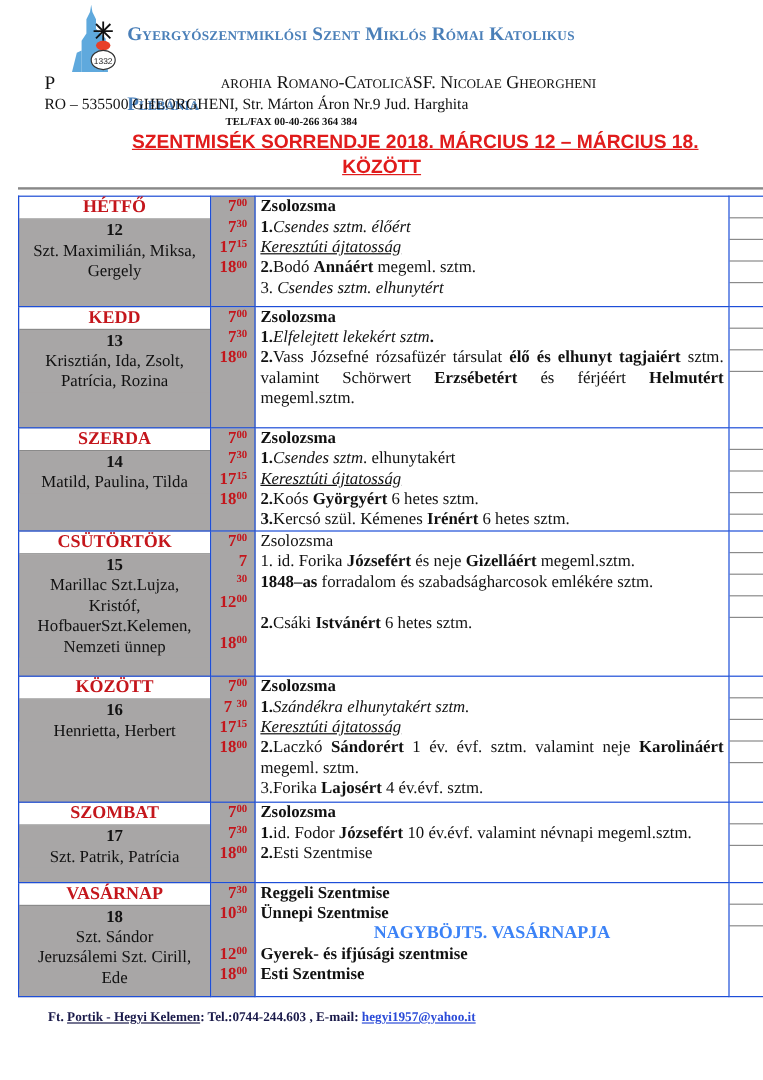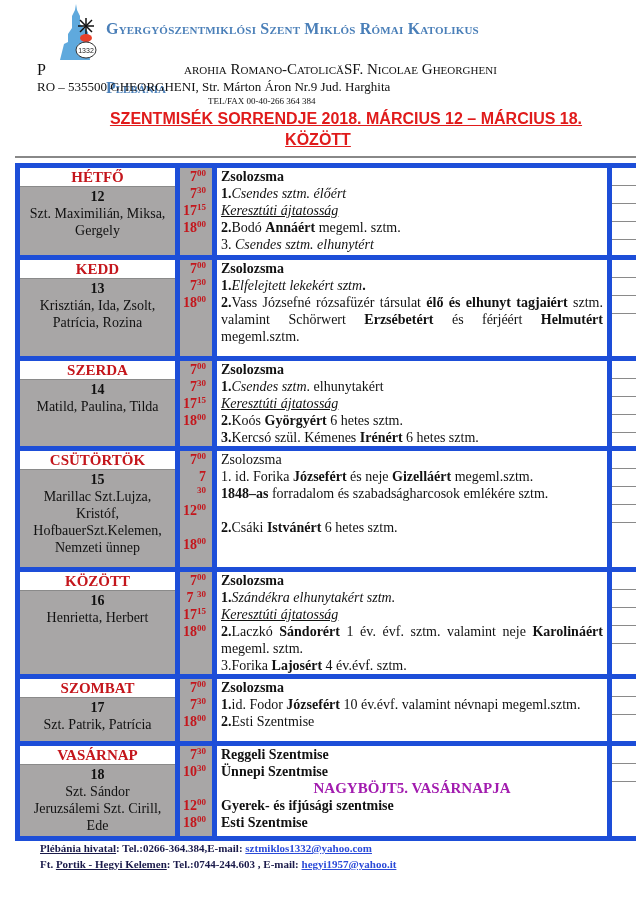--- a/index.html
+++ b/index.html
@@ -6,46 +6,46 @@
   body { width:636px; height:900px; background:#fff; position:relative; overflow:hidden;
          font-family:"Liberation Serif","DejaVu Serif",serif; color:#111; }
   .abs { position:absolute; }
   
   #logo { left:58px; top:4px; width:44px; height:58px; }
   .org1 { left:106px; top:20px; font-size:16px; font-weight:bold; color:#4a7fb8; font-variant:small-caps; letter-spacing:0.2px; white-space:nowrap; }
   .org2 { left:106px; top:39px; font-size:16px; font-weight:bold; color:#4a7fb8; font-variant:small-caps; white-space:nowrap;margin-top:40px; }
   .p-letter { left:37px; top:61px; font-size:16px; }
   .ro-name { left:184px; top:61px; font-size:15px; font-variant:small-caps; white-space:nowrap; }
   .addr { left:37px; top:79px; font-size:13px; white-space:nowrap; }
-  .tel { left:208px; top:96px; font-size:9px; white-space:nowrap; }
+  .tel { left:188px; top:96px; font-size:9px; white-space:nowrap;font-weight:bold; }
   .title1 { left:0; width:636px; top:110px; text-align:center; font-family:"Liberation Sans","DejaVu Sans",sans-serif; font-weight:bold; font-size:16px; color:#e01b1b; text-decoration:underline; white-space:nowrap;margin-left:28px; }
   .title2 { left:0; width:636px; top:131px; text-align:center; font-family:"Liberation Sans","DejaVu Sans",sans-serif; font-weight:bold; font-size:16px; color:#e01b1b; text-decoration:underline; }
   .toprule { left:15px; top:156px; width:621px; height:2px; background:#888; }
 
   
   #sched { position:absolute; left:15px; top:163px; border-collapse:collapse; width:645px; table-layout:fixed; }
-  #sched td { border:5px solid #1d4ed8; vertical-align:top; padding:0;margin-top:24px; }
+  #sched td { border:1px solid #1d4ed8; vertical-align:top; padding:0;margin-top:24px; }
   .col-day { width:160px; }
   .col-time { width:37px; }
   .col-desc { width:395px; }
   .col-extra { width:53px; }
   .day-name { background:#fff; color:#c4161c; font-weight:bold; font-size:15px; text-align:center; height:18px; line-height:18px; border-bottom:1px solid #8a8a8a; }
   .day-info { background:#a8a6a6; text-align:center; font-size:14px; line-height:17px; padding-top:1px; }
   .day-info .num { font-weight:bold; }
   .daycell { background:#a8a6a6; }
   .timecell { background:#a8a6a6; text-align:right; padding-right:3px !important; }
   .t { color:#c4161c; font-weight:bold; font-size:14px; line-height:17px; height:17px; display:block; padding-right:3px; }
   .t sup { font-size:9px; vertical-align:top; line-height:9px; position:relative; top:1px; }
   .desc { font-size:14px; line-height:17px; padding:0 4px !important; }
   .desc .line { display:block; }
   .desc .just { text-align:justify; }
   .u { text-decoration:underline; font-style:italic; }
   .i { font-style:italic; }
   .b { font-weight:bold; }
-  .center-red { color:#a21caf; font-weight:bold; text-align:center; display:block; font-size:15px; }
+  .center-red { color:#3b82f6; font-weight:bold; text-align:center; display:block; font-size:15px; }
   .extra-lines div { border-bottom:1px solid #8a8a8a; height:17px; }
 
   
   .footer { left:40px; top:840px; font-size:11px; line-height:16px; font-weight:bold; color:#1a1a4a; white-space:nowrap; }
   .footer .ul { text-decoration:underline; }
   .footer a { color:#2b4bd8; text-decoration:underline; }
 </style>
 </head>
 <body>
 
@@ -274,18 +274,15 @@
         <td class="extra-lines">
           <div></div>
           <div></div>
         </td>
       </tr>
     </tbody>
 </table>
 
 <div class="abs footer">
   <div>
-    <span class="ul">Plébánia hivatal</span><span>: Tel.:0266-364.384,E-mail: </span><a>sztmiklos1332@yahoo.com</a>
-  </div>
-  <div>
     <span>Ft. </span><span class="ul">Portik - Hegyi Kelemen</span><span>: Tel.:0744-244.603 , E-mail: </span><a>hegyi1957@yahoo.it</a>
   </div>
 </div>
 
 </body></html>

